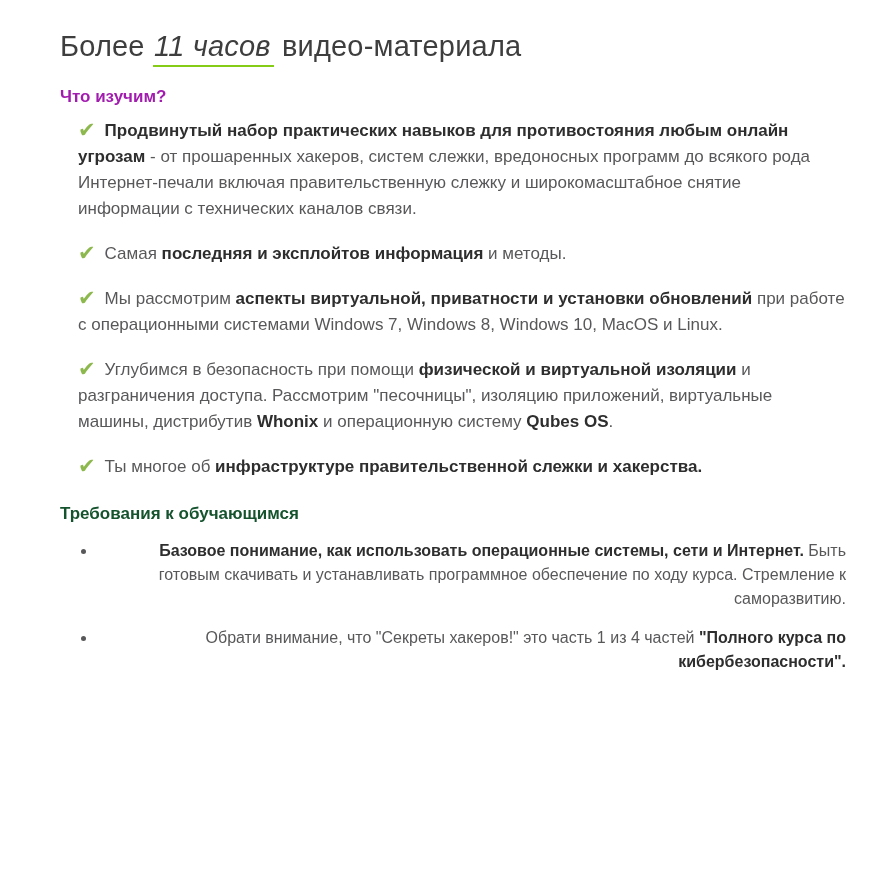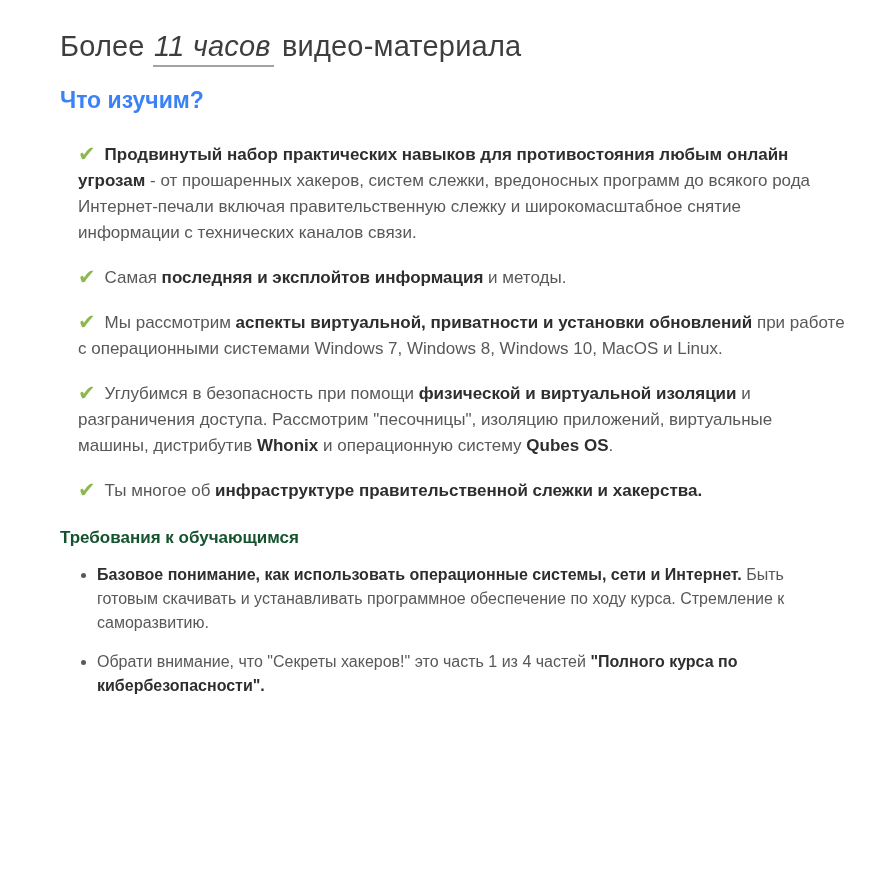--- a/index.html
+++ b/index.html
@@ -16,28 +16,28 @@
   }
   h1.page-title {
     font-size: 29px;
     font-weight: 400;
     color: #3e3e3e;
     letter-spacing: 0.2px;
     margin-bottom: 24px;
   }
   .title-highlight {
     font-style: italic;
-    border-bottom: 2px solid #a3a3a3;
+    border-bottom: 2px solid #84cc16;
     padding: 0 3px 3px 1px;
   }
   .section-label {
-    font-size: 23px;
+    font-size: 17px;
     font-weight: 700;
-    color: #3b82f6;
-    margin-bottom: 28px;
+    color: #a21caf;
+    margin-bottom: 11px;
   }
   ul.checklist {
     list-style: none;
     padding-left: 18px;
     margin-bottom: 4px;
   }
   ul.checklist li {
     font-size: 17px;
     line-height: 26px;
     color: #58585a;
@@ -55,20 +55,21 @@
   }
   .req-label {
     font-size: 17px;
     font-weight: 700;
     color: #14532d;
     margin: 24px 0 15px 0;
   }
   ul.req-list {
     list-style: disc outside;
     padding-left: 37px;
+    text-align: right;
   }
   ul.req-list li {
     font-size: 16px;
     line-height: 24px;
     color: #58585a;
     margin-bottom: 15px;
   }
 </style>
 </head>
 <body>

